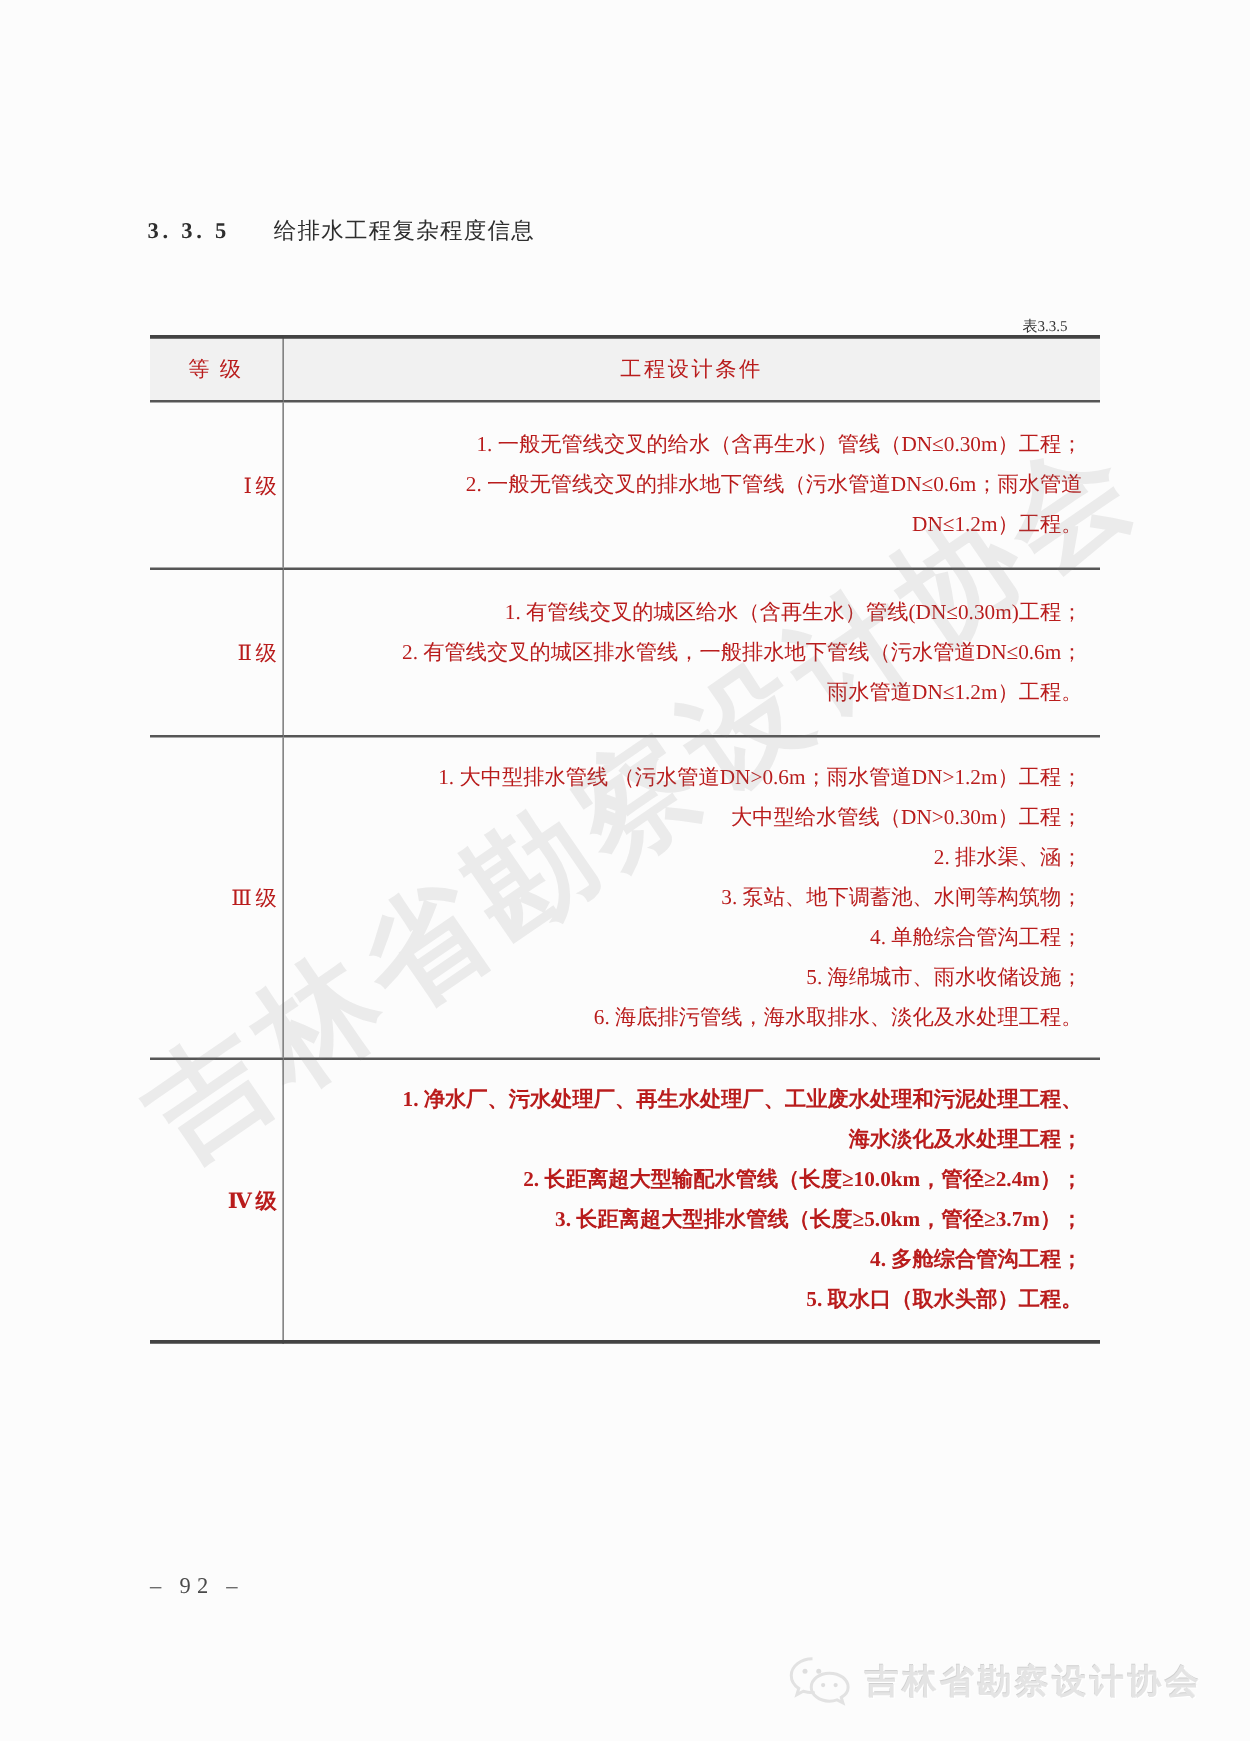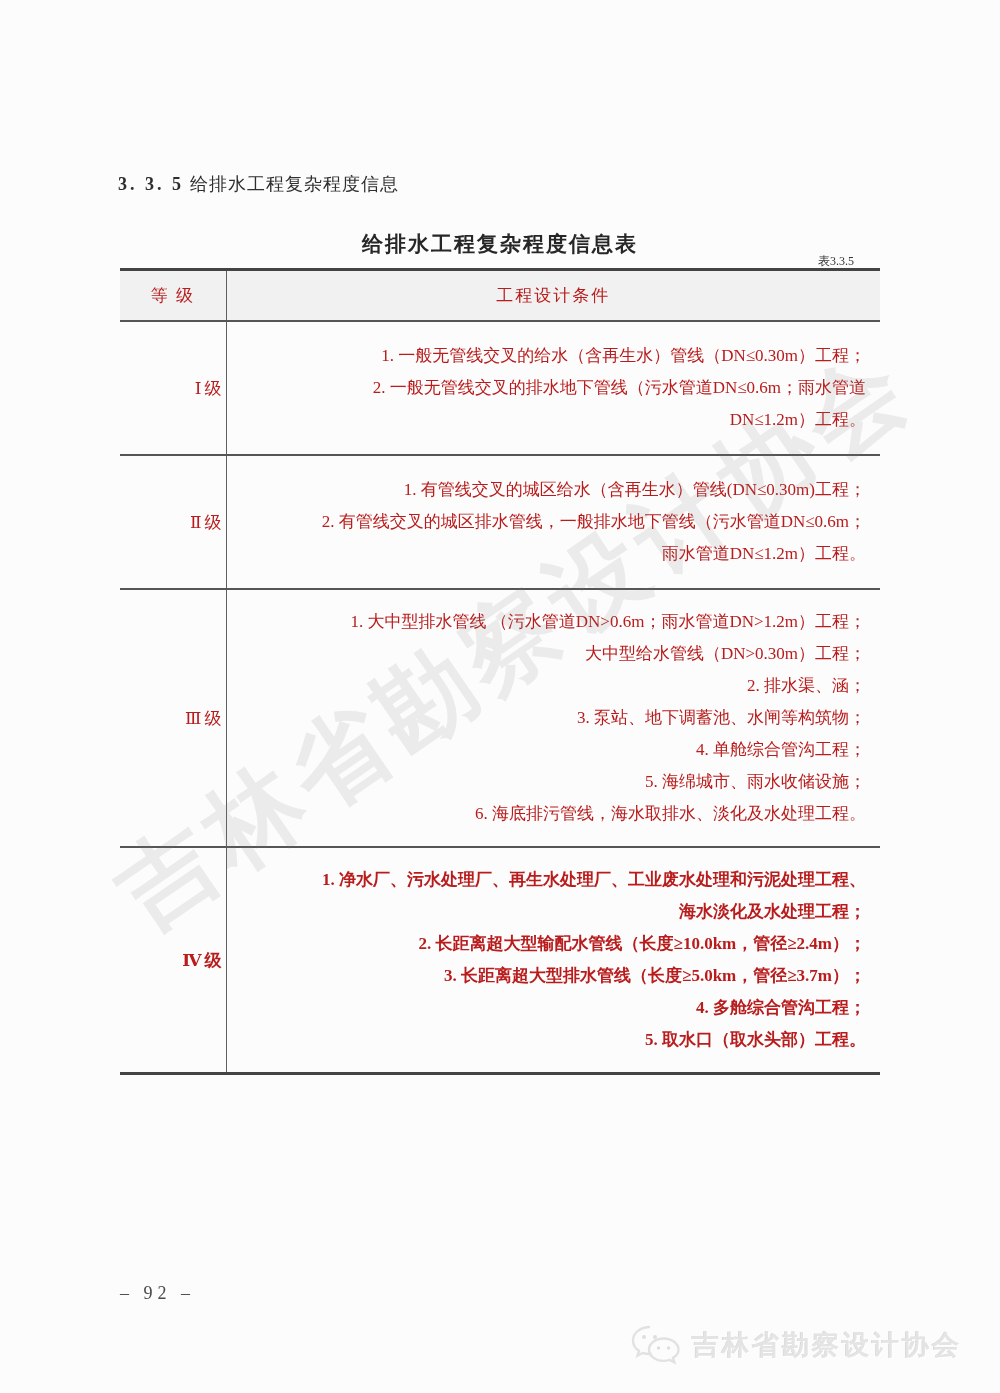--- a/index.html
+++ b/index.html
@@ -20,21 +20,21 @@
     left: 118px;
     top: 172px;
     font-size: 18px;
     white-space: nowrap;
   }
   .section-num {
     font-weight: bold;
     letter-spacing: 3px;
     font-family: Liberation Serif, serif;
   }
-  .section-title { margin-left: 6px; letter-spacing: 1px; }
+  .section-title { margin-left: 35px; letter-spacing: 1px; }
 
   
   .table-area {
     position: absolute;
     left: 120px;
     top: 226px;
     width: 760px;
   }
   .table-caption {
     position: relative;
@@ -113,21 +113,20 @@
   }
 
   
   .page-number {
     position: absolute;
     left: 120px;
     top: 1258px;
     font-size: 18px;
     color: #4a4a4a;
     letter-spacing: 5px;
-    margin-top: 25px;
   }
 
   
   .footer-logo {
     position: absolute;
     right: 38px;
     top: 1324px;
     display: flex;
     align-items: center;
     gap: 10px;
@@ -147,21 +146,20 @@
 <body>
 
 <div class="page">
 
   <div class="section-heading">
     <span class="section-num">3. 3. 5</span><span class="section-title">给排水工程复杂程度信息</span>
   </div>
 
   <div class="table-area">
     <div class="table-caption">
-      <div class="table-title">给排水工程复杂程度信息表</div>
       <div class="table-label">表3.3.5</div>
     </div>
 
     <table class="info-table">
       <colgroup>
           <col class="c-grade">
           <col class="c-cond">
         </colgroup>
       <thead>
         <tr>

